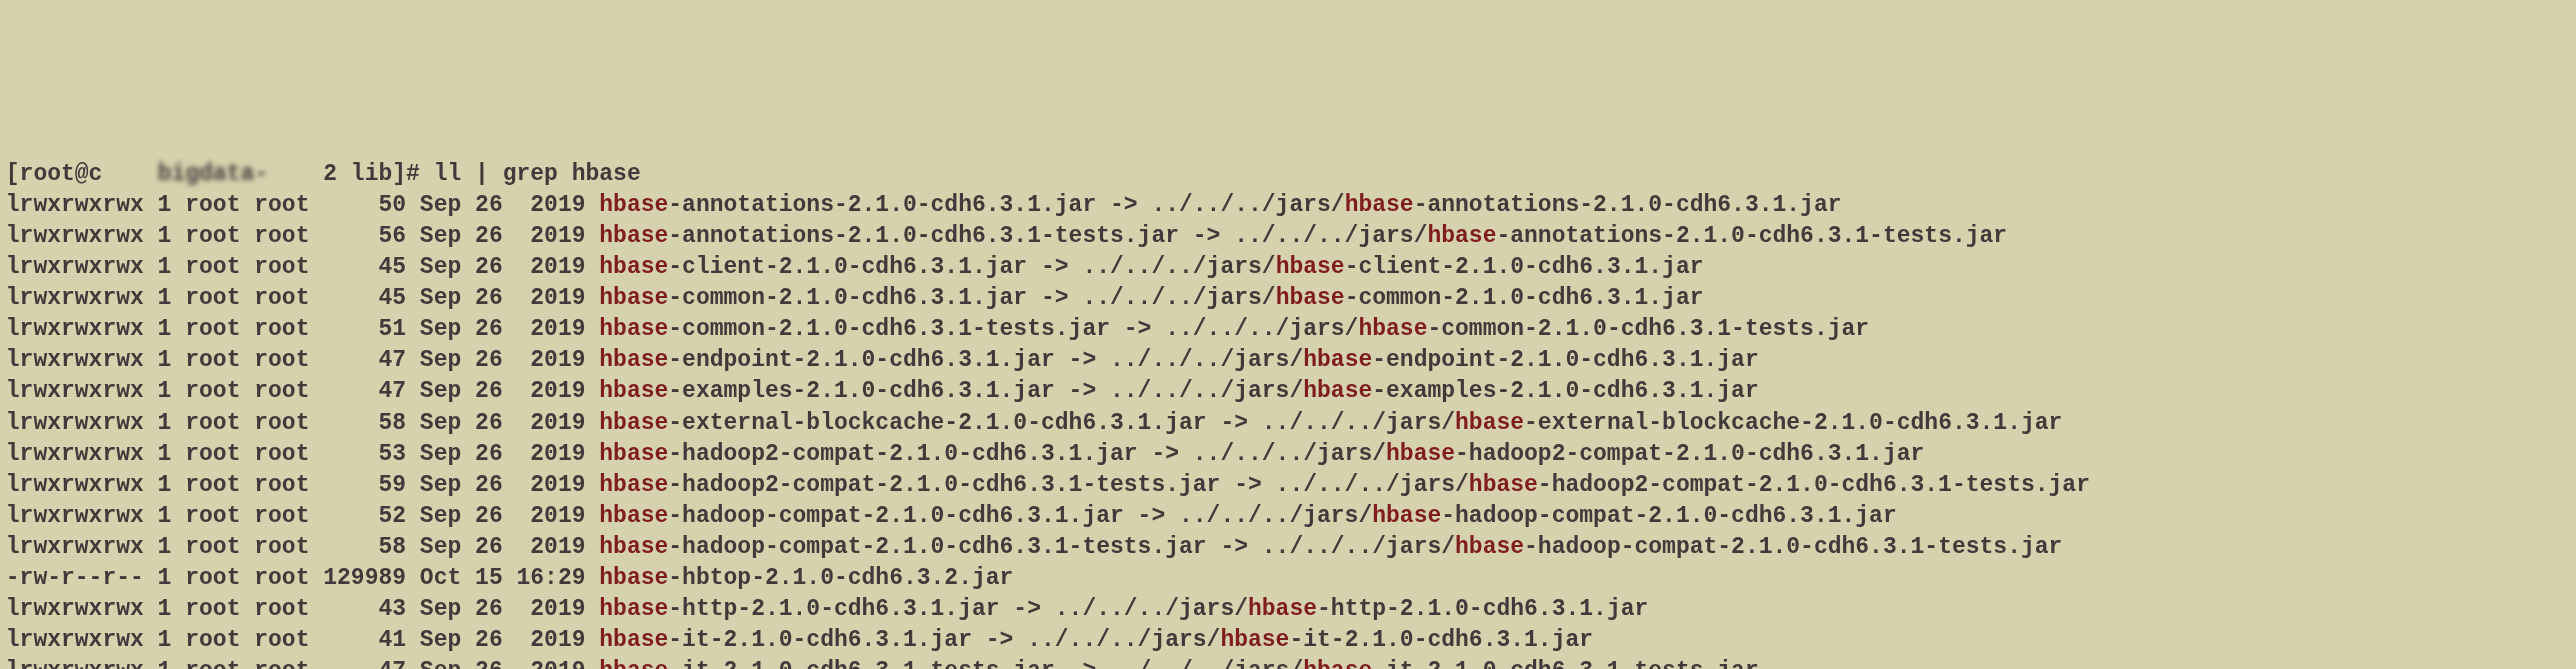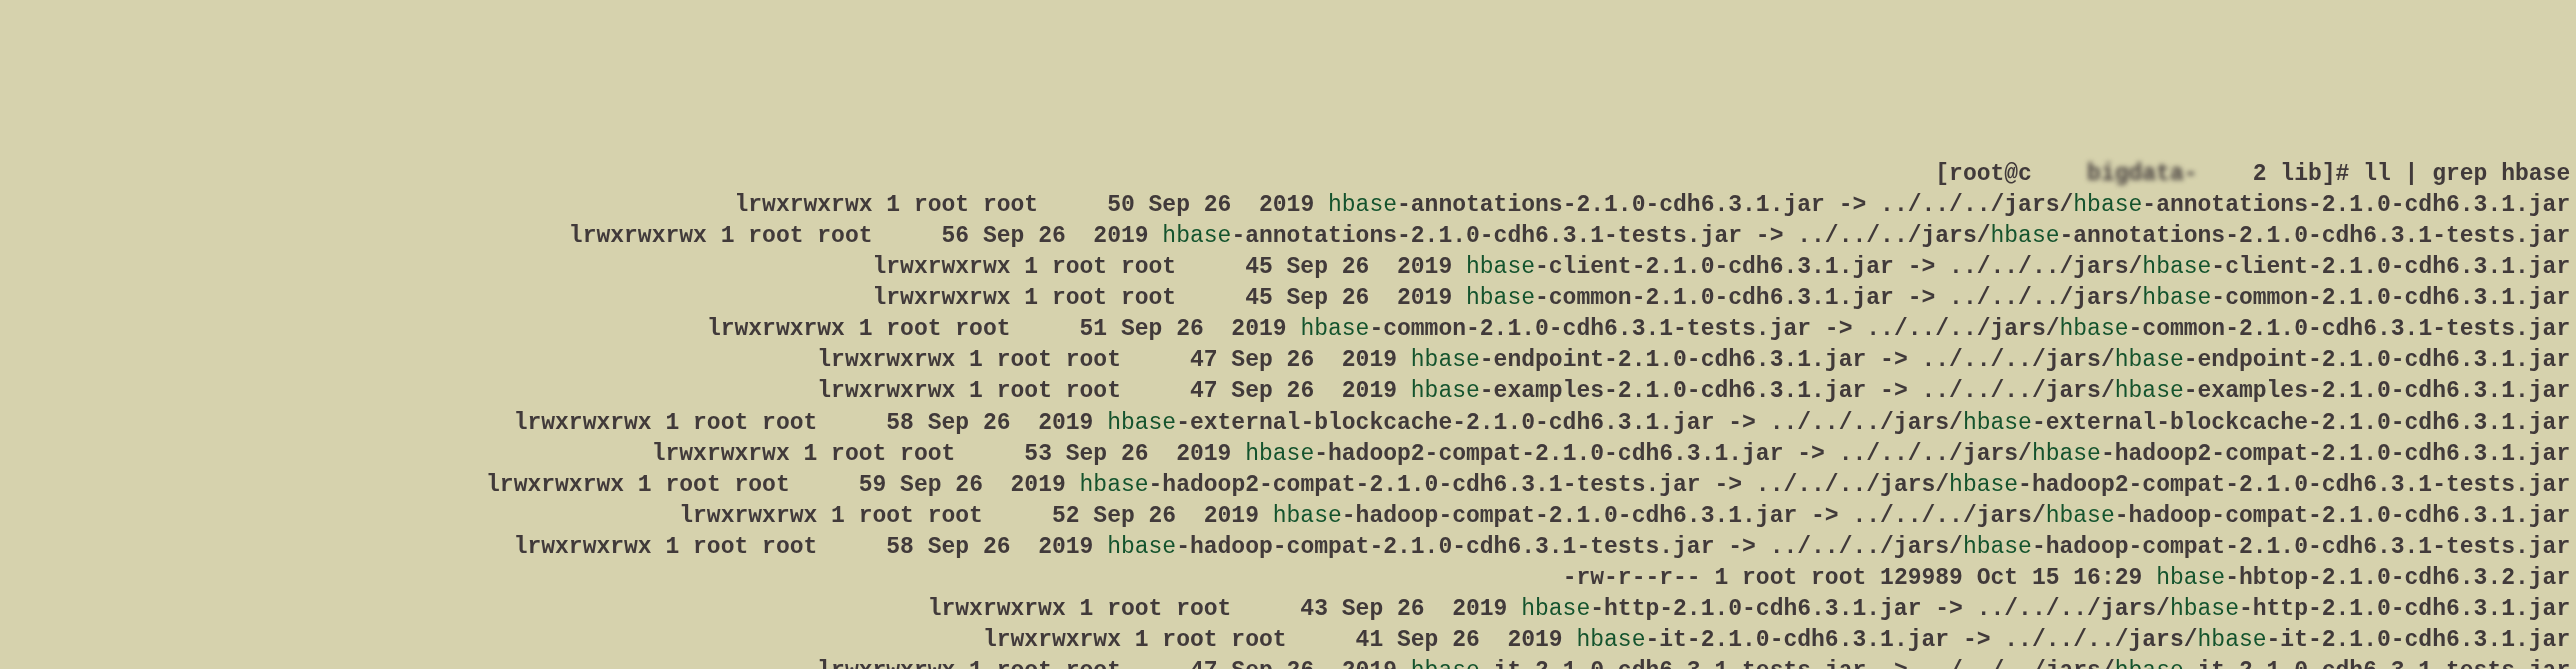--- a/index.html
+++ b/index.html
@@ -11,26 +11,25 @@
       background-color: #d6d2ad;
       font-family: 'Courier New', monospace;
       font-size: 23px;
       font-weight: bold;
       color: #413a3a;
       padding: 3.9px 5.8px;
       white-space: pre;
       line-height: 1.35;
     }
     .highlight {
-      color: #14532d;
-      font-weight: normal;
+      color: #7f1d1d;
+      font-weight: bold;
     }
     .line {
       display: block;
-      text-align: right;
     }
     .blur {
       filter: blur(2.9px);
       display: inline;
     }
   </style>
 </head>
 <body>
 
 

